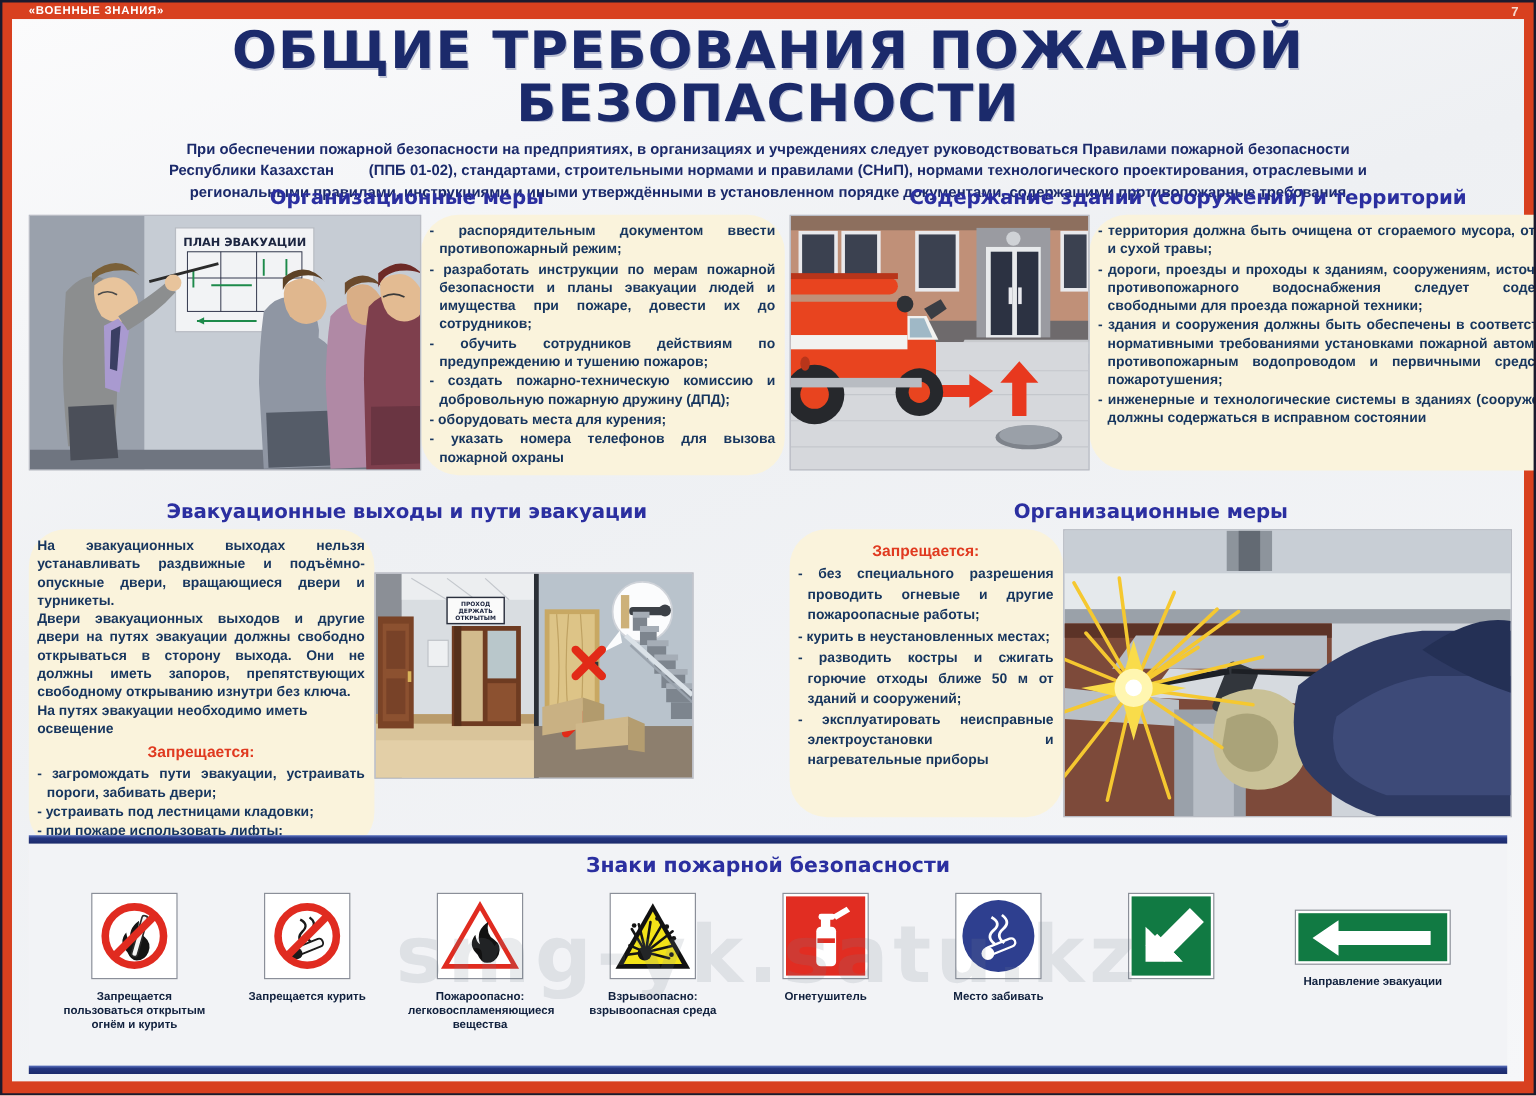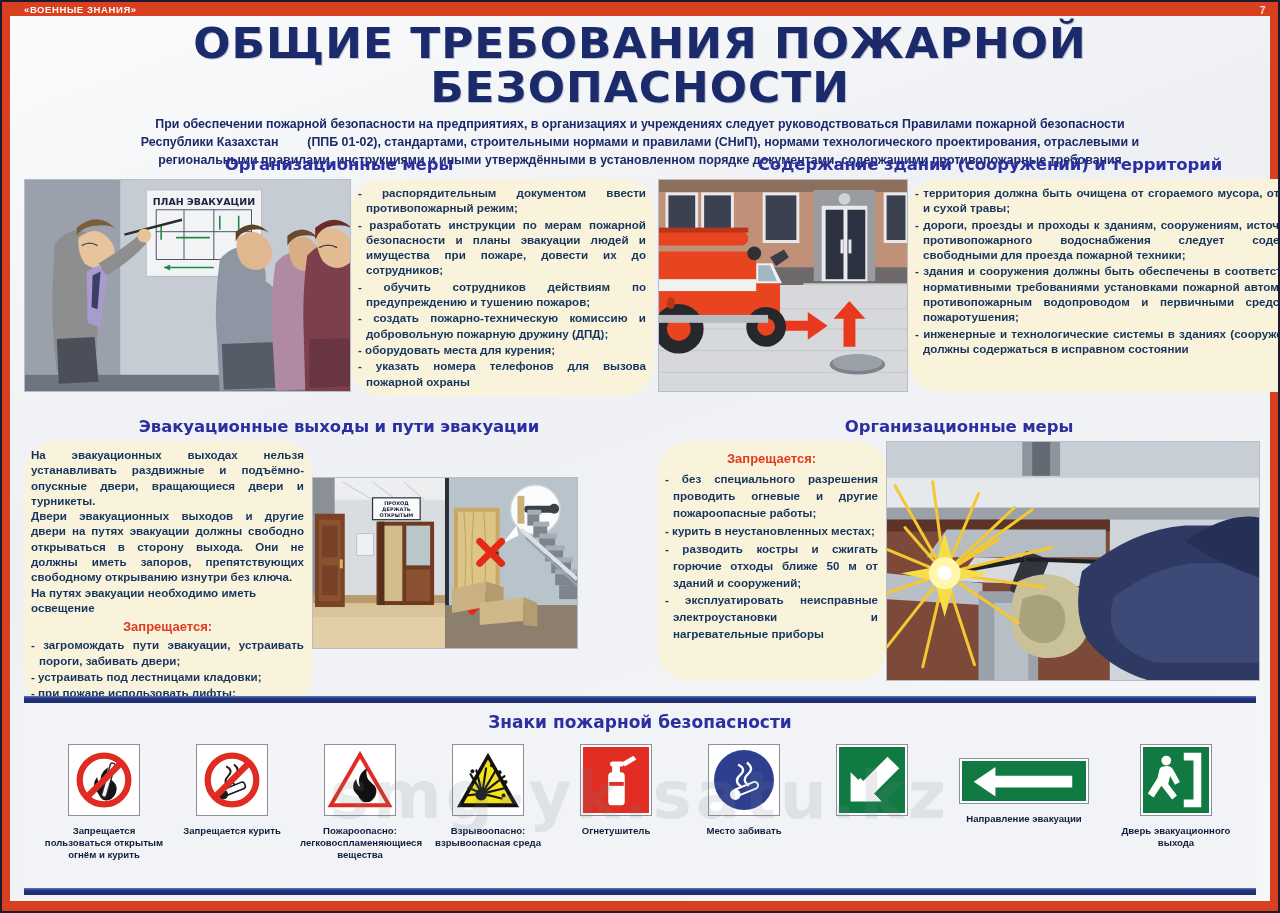--- a/index.html
+++ b/index.html
@@ -639,30 +639,19 @@
         <div class="signcell wide">
           <div class="signbox rect">
             <div class="sq-green"></div>
             <svg class="svgfill" viewBox="0 0 130 46">
               <path d="M14,23 L36,8 L36,17 L114,17 L114,29 L36,29 L36,38z" fill="#ffffff"></path>
             </svg>
           </div>
           <div class="signcap">Направление эвакуации</div>
         </div>
 
-        <div class="signcell">
-          <div class="signbox">
-            <div class="sq-green"></div>
-            <svg class="svgfill" viewBox="0 0 72 72">
-              <path d="M44,8 L62,8 L62,64 L44,64 L44,56 L54,56 L54,16 L44,16z" fill="#ffffff"></path>
-              <circle cx="26" cy="16" r="5" fill="#ffffff"></circle>
-              <path d="M23,22 q8,-2 11,5 l6,11 l-5,3 l-5,-9 l-2,8 l9,12 l-5,4 l-11,-14 l-8,12 l-6,-4 l10,-16 l2,-9 q1,-3 4,-3z" fill="#ffffff"></path>
-            </svg>
-          </div>
-          <div class="signcap">Дверь эвакуационного выхода</div>
-        </div>
 
       </div>
       <div class="hr" style="position:absolute;left:0;right:0;bottom:0"></div>
     </div>
 
   </div>
 </div>
 
 </body></html>

